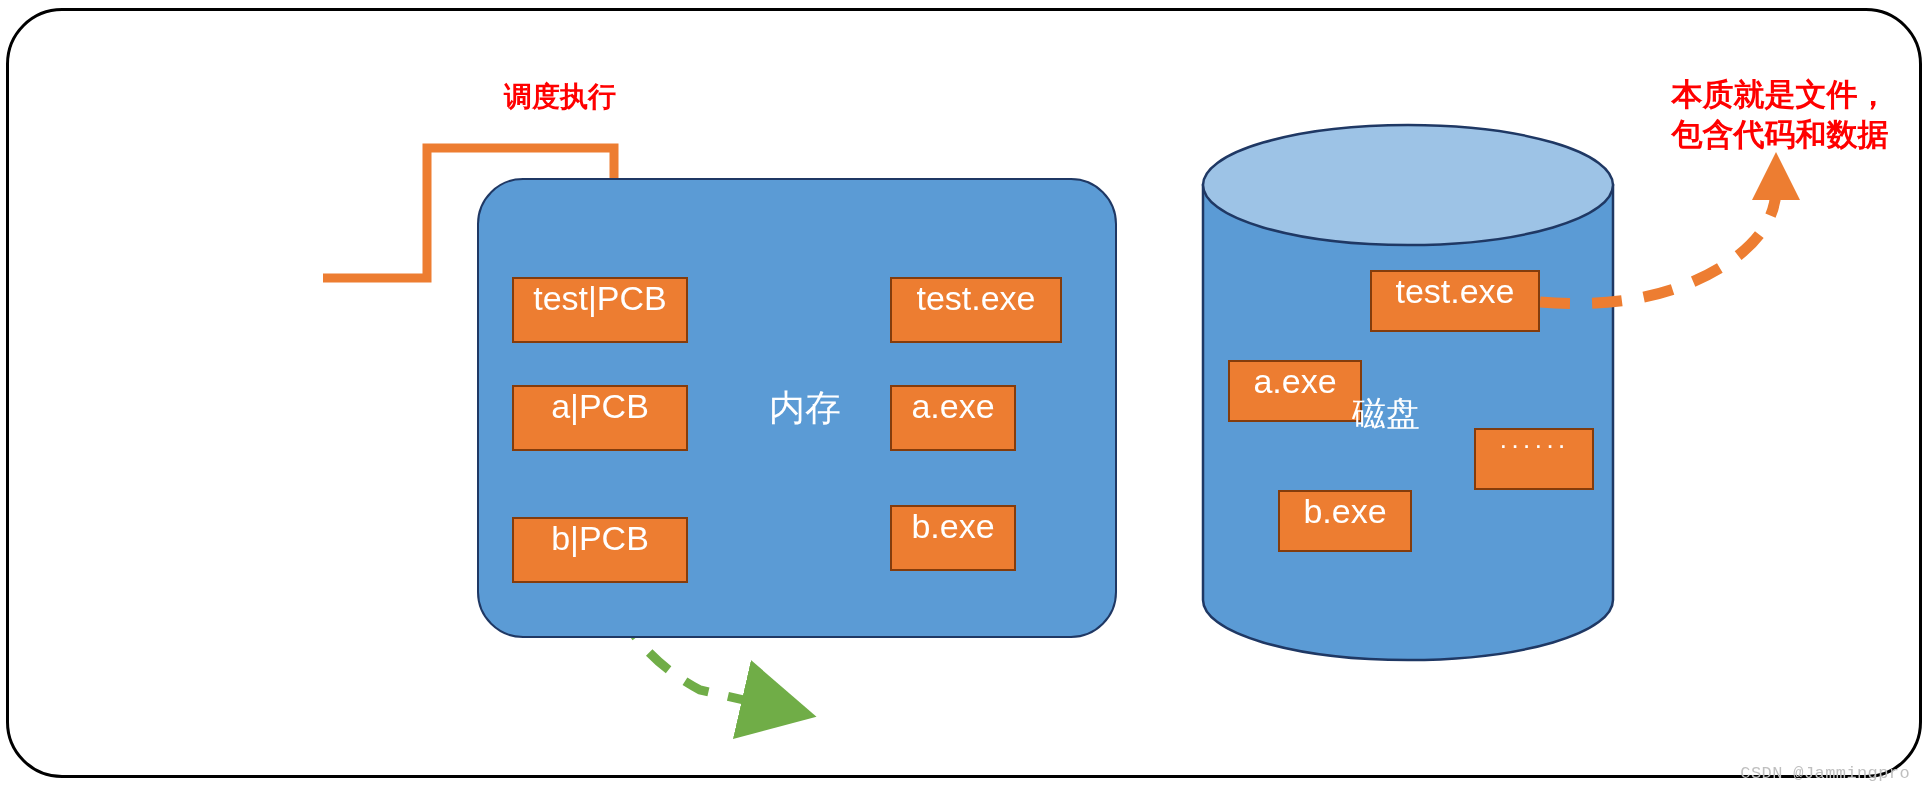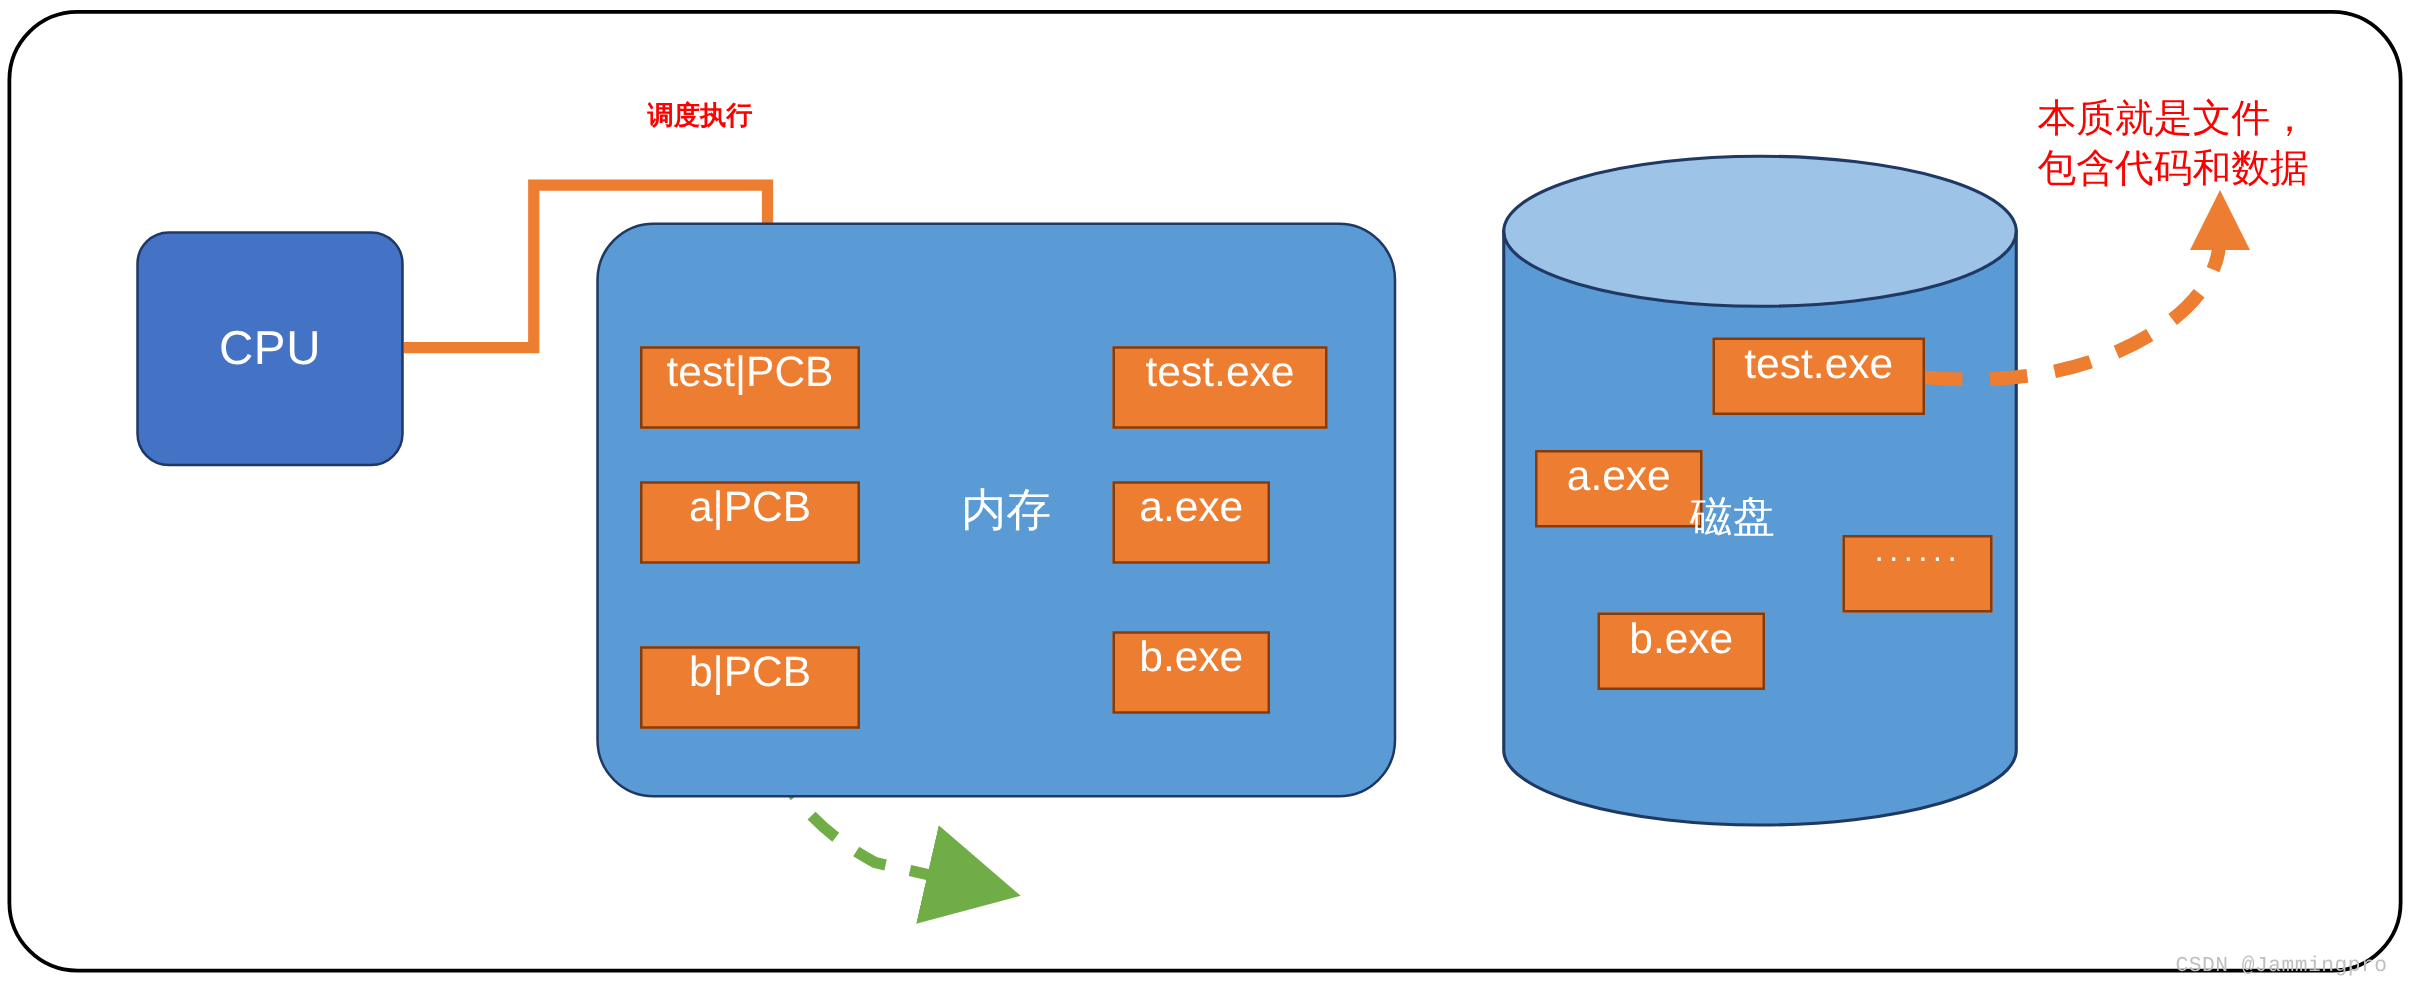--- a/index.html
+++ b/index.html
@@ -53,26 +53,26 @@
   .disk-dots{left:1474px;top:428px;width:120px;height:62px;font-size:26px;letter-spacing:3px;}
 
   .disk-word{
     position:absolute;left:1352px;top:392px;width:120px;height:44px;
     display:flex;align-items:center;justify-content:flex-start;
     color:#ffffff;font-size:34px;
   }
 
   .red-note{
     position:absolute;left:1630px;top:75px;width:300px;
-    color:#FF0000;font-size:31px;font-weight:normal;line-height:1.30;
-    text-align:left;white-space:pre-line;
+    color:#FF0000;font-size:31px;font-weight:bold;line-height:1.30;
+    text-align:center;white-space:pre-line;
   }
   .orange-note{
     position:absolute;left:430px;top:78px;width:260px;
-    color:#FF0000;font-size:21px;font-weight:bold;text-align:center;
+    color:#FF0000;font-size:28px;font-weight:bold;text-align:center;
   }
   .green-note{
     position:absolute;left:790px;top:683px;width:1120px;
     color:#70AD47;font-size:33px;font-weight:bold;white-space:nowrap;
   }
 
   .watermark{
     position:absolute;right:22px;bottom:10px;
     color:#BFBFBF;font-size:17px;letter-spacing:.4px;font-family:Liberation Mono, monospace;
   }
@@ -121,23 +121,20 @@
     <g>
       <path d="M605,573 Q625,650 700,690 L770,706" fill="none" stroke="#70AD47" stroke-width="9" stroke-dasharray="26 20" stroke-linecap="butt" marker-end="url(#ar-green)"></path>
     </g>
 
     <g>
       <path d="M1540,302 Q1660,312 1735,258 Q1775,228 1776,190" fill="none" stroke="#ED7D31" stroke-width="11" stroke-dasharray="30 22" stroke-linecap="butt"></path>
       <path d="M1752,200 L1800,200 L1776,152 Z" fill="#ED7D31"></path>
     </g>
   </svg>
 
-  <div class="cpu-box">
-    <span class="cpu-label">CPU</span>
-  </div>
 
   <div class="mem-panel"></div>
 
   <div class="obox pcb-test">
     <span>test|PCB</span>
   </div>
   <div class="obox pcb-a">
     <span>a|PCB</span>
   </div>
   <div class="obox pcb-b">

